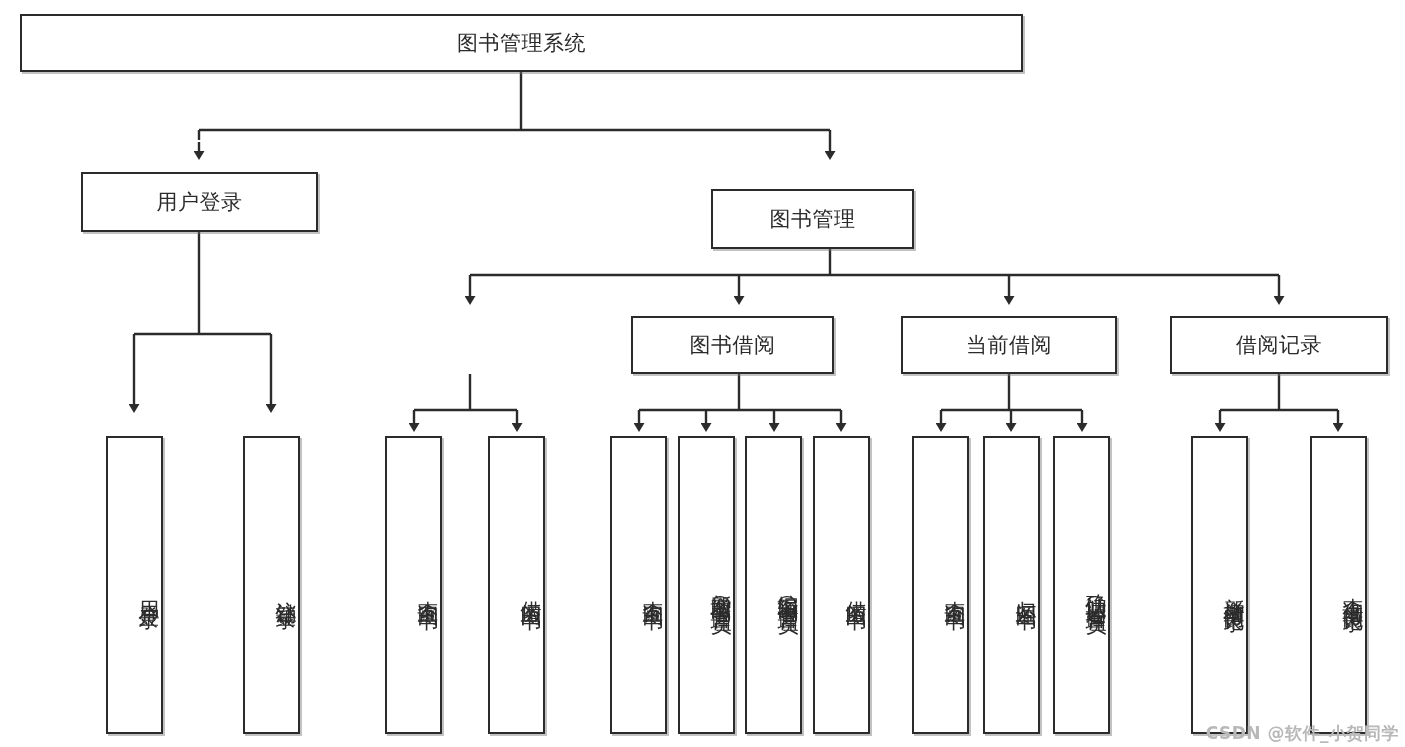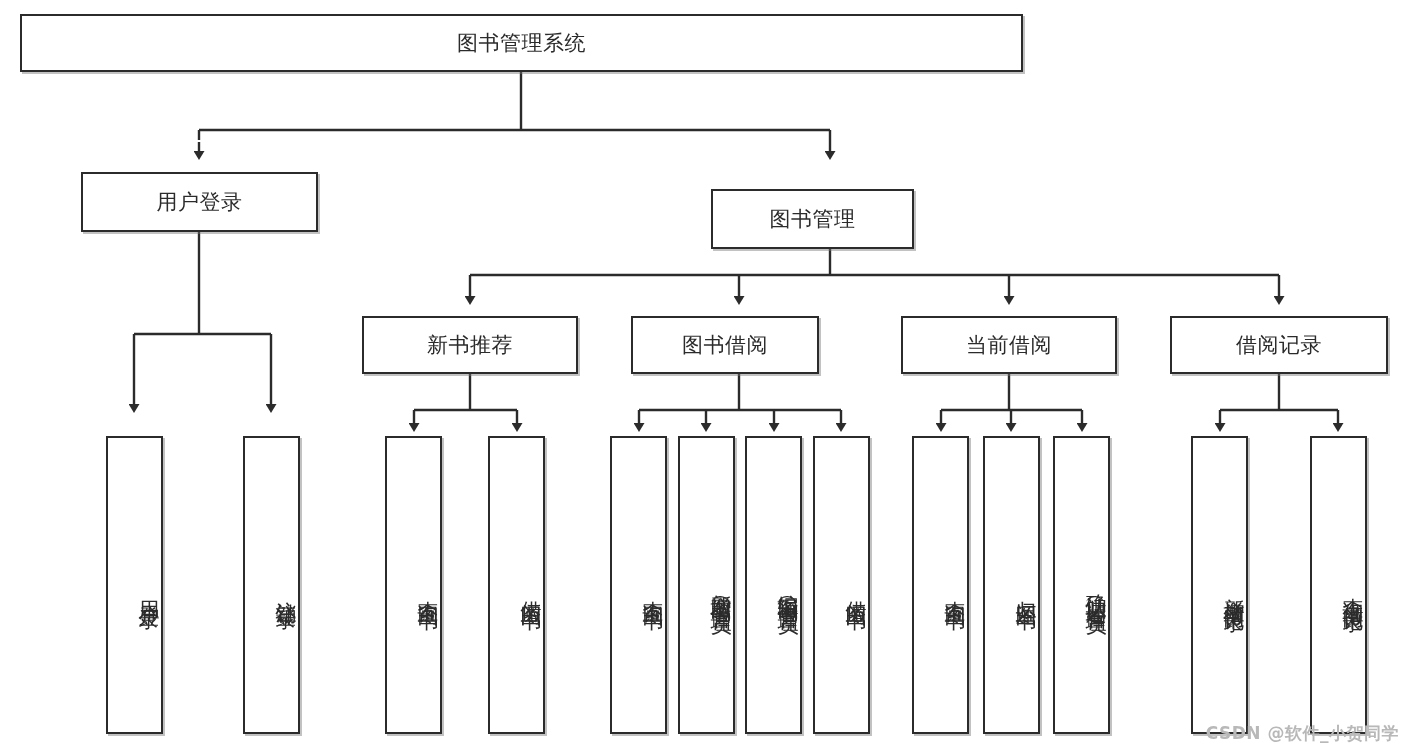--- a/index.html
+++ b/index.html
@@ -129,24 +129,21 @@
     <span class="label">图书管理系统</span>
   </div>
 
   <div class="node horiz" style="left:81px; top:172px; width:237px; height:60px;">
     <span class="label">用户登录</span>
   </div>
   <div class="node horiz" style="left:711px; top:160px; width:203px; height:60px;margin-top:29px;">
     <span class="label">图书管理</span>
   </div>
 
-  <div class="node horiz" style="left:362px; top:316px; width:216px; height:58px;">
-    <span class="label">新书推荐</span>
-  </div>
-  <div class="node horiz" style="left:631px; top:316px; width:188px; height:58px;">
+  <div class="node horiz" style="left:631px; top:316px; width:203px; height:58px;">
     <span class="label">图书借阅</span>
   </div>
   <div class="node horiz" style="left:1170px; top:316px; width:218px; height:58px;">
     <span class="label">借阅记录</span>
   </div>
   <div class="node horiz" style="left:901px; top:316px; width:216px; height:58px;">
     <span class="label">当前借阅</span>
   </div>
 
   <div class="node vert" style="left:106px; top:436px; width:57px; height:298px;">

